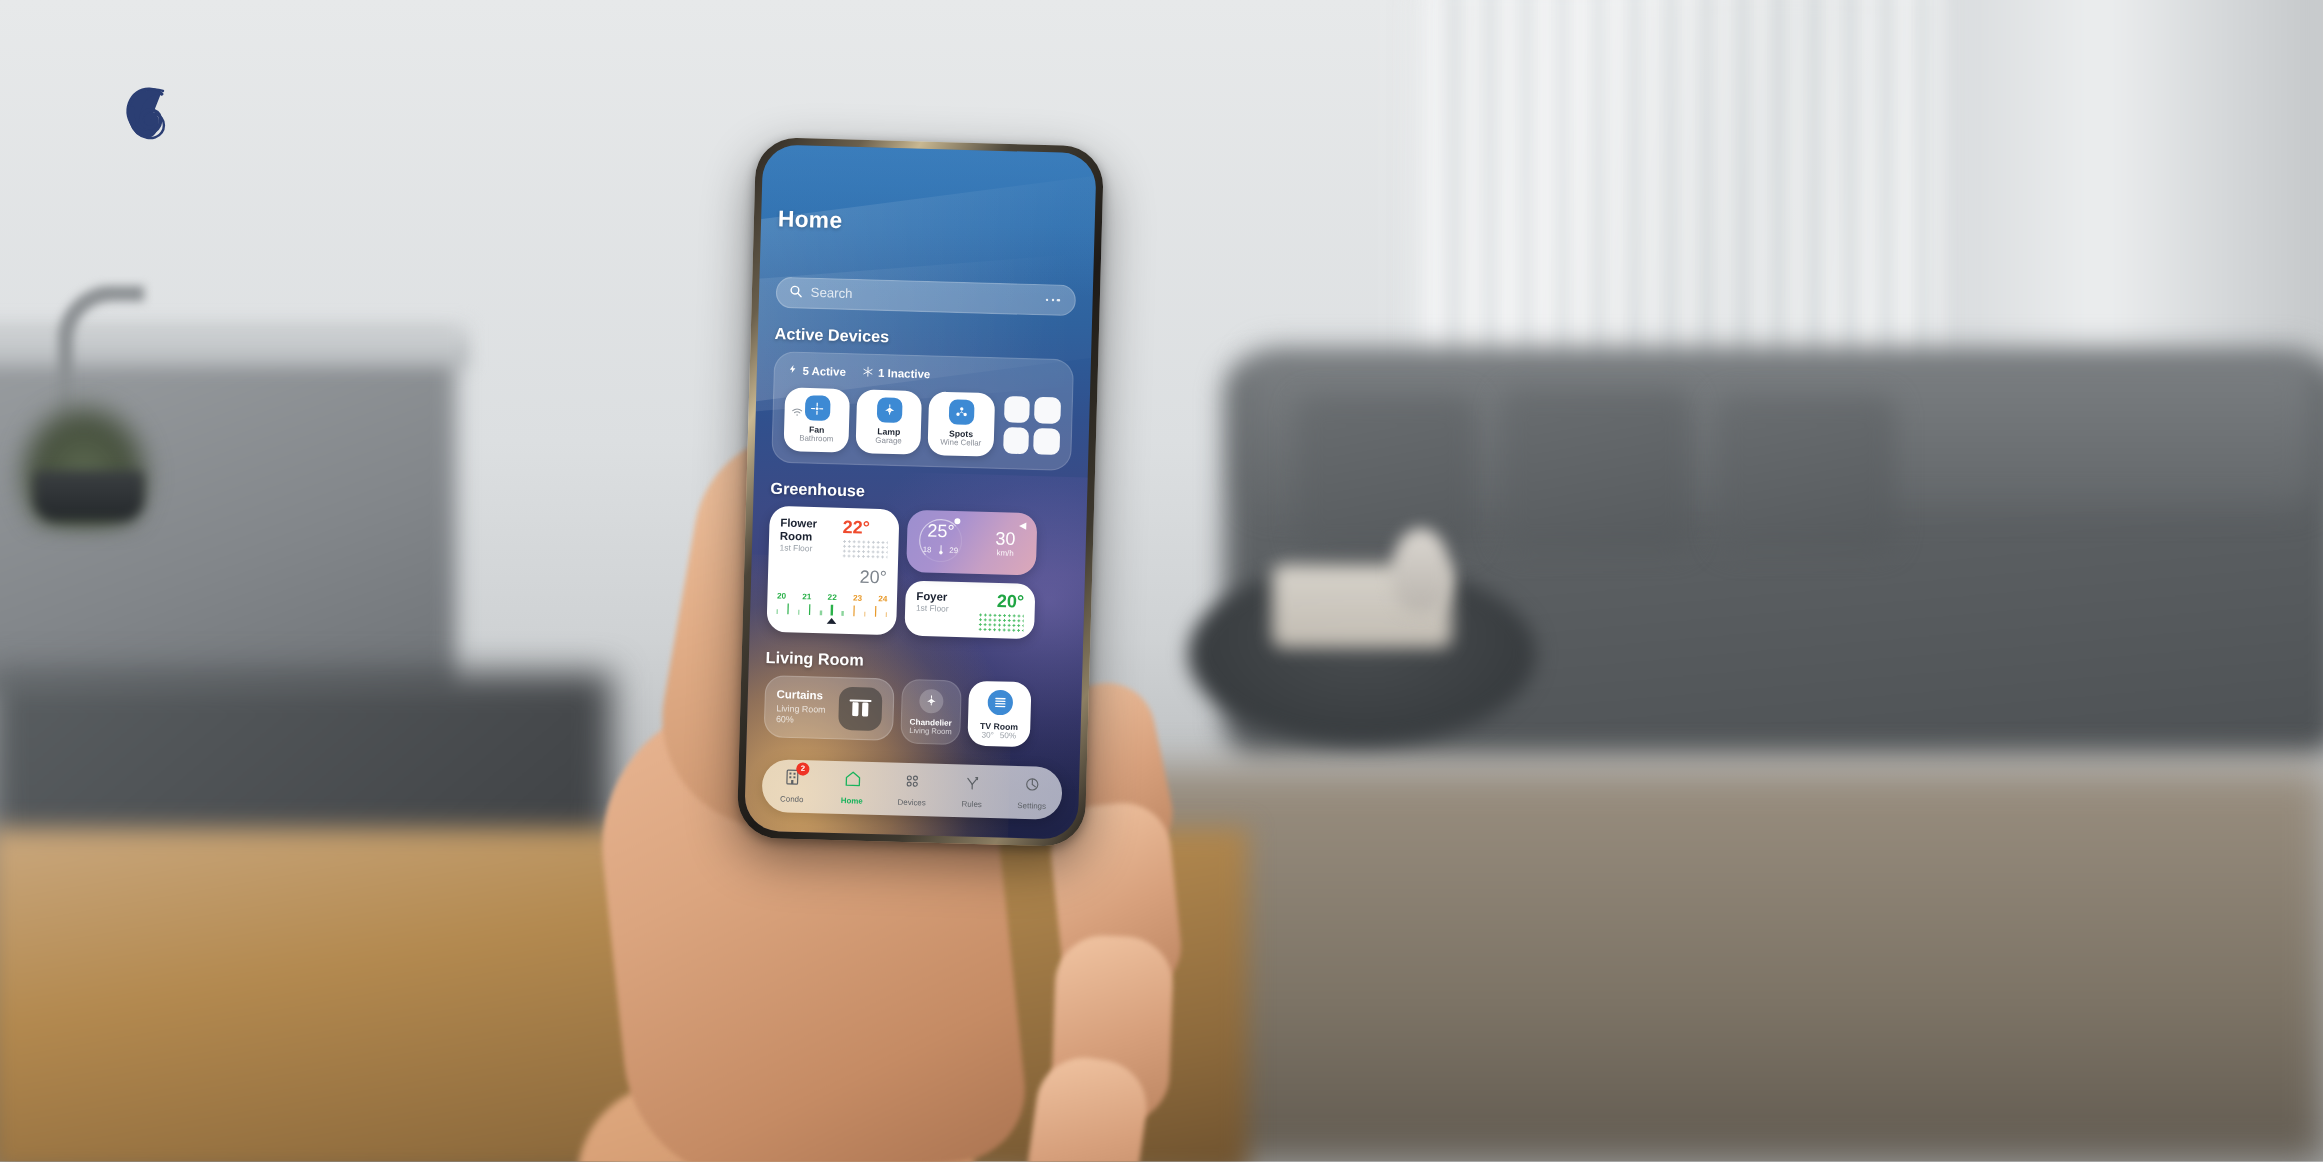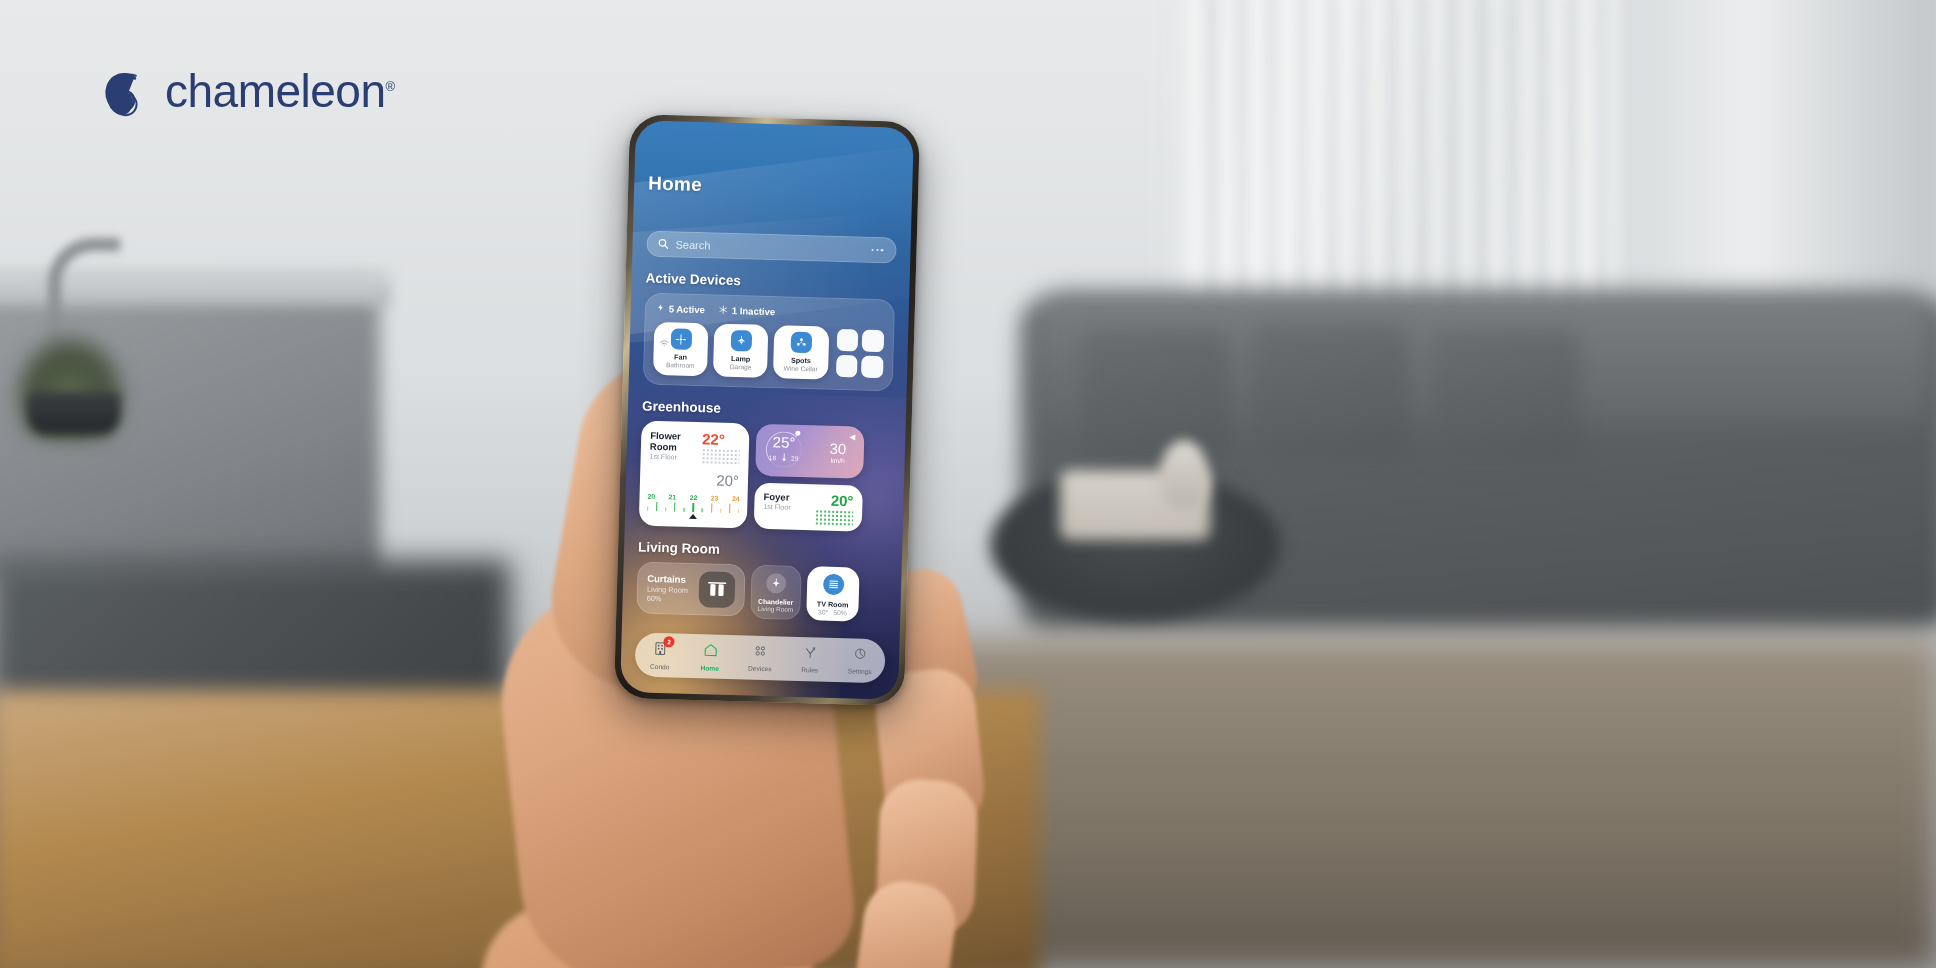--- a/index.html
+++ b/index.html
@@ -706,17 +706,14 @@
         <path d="M30.5 6.5c-9.8 0-18.5 7.6-19.9 17.3-1.1 7.8 2.3 15.9 8.6 20.6 3.5 2.6 8.1 3.9 12.3 2.9 4.4-1.1 7.9-5.2 7.9-9.8 0-4.2-3.2-8.1-7.4-8.7-3.6-.5-7.4 1.8-8.4 5.3-.9 3.1.8 6.7 3.8 7.9 2.4 1 5.4 0 6.7-2.2 1.1-1.8.7-4.4-1-5.7-1.4-1.1-3.6-.9-4.8.4-.9 1.1-.8 2.9.3 3.8.8.7 2.2.6 2.8-.3.5-.6.4-1.6-.2-2.1" fill="none" stroke="#2b3e73" stroke-width="0"></path>
         <path d="M29 5.4C18.4 5.4 9.1 13 7.5 23.4c-1.4 9 2.9 18.6 10.6 23.5 4.6 2.9 10.6 3.7 15.4 1.3 5.1-2.5 8.4-8.3 7.7-13.9-.6-5.3-5-10-10.3-10.6-4.6-.5-9.3 2.5-10.6 6.9-1.2 4 .8 8.7 4.6 10.4 3.1 1.4 7.1.3 9-2.5 1.6-2.4 1.2-5.9-1-7.8-1.8-1.6-4.8-1.5-6.5.2-1.3 1.4-1.3 3.8.1 5.1 1.1 1 3 .9 4-.2.7-.9.6-2.3-.2-3-.6-.5-1.6-.5-2.1.1" fill="none" stroke="#2b3e73" stroke-width="0"></path>
         <g>
           <path d="M44.8 12.2C38 6.4 27.6 6 20.4 11.2 13.5 16.2 10.2 25.6 12 33.9c1.6 7.5 7.4 14 14.9 16 4.8 1.3 10.4.2 13.8-3.6 3.3-3.6 4-9.5 1.5-13.7-2.4-4-7.8-6-12.1-4.2-4 1.7-6.5 6.4-5.5 10.6.9 3.9 4.7 6.9 8.7 6.6 3.5-.2 6.6-3.1 6.9-6.6.3-3-1.8-6-4.7-6.6-2.6-.6-5.4 1-6.2 3.5-.7 2.2.5 4.8 2.6 5.6 1.8.7 4-.2 4.8-2 .6-1.5 0-3.4-1.5-4-1.2-.5-2.7.1-3.2 1.3-.4 1 .1 2.2 1.1 2.6.7.3 1.6 0 2-.7" fill="none" stroke="#2b3e73" stroke-width="3.4" stroke-linecap="round" stroke-linejoin="round"></path>
           <path d="M44.8 12.2C38 6.4 27.6 6 20.4 11.2 13.5 16.2 10.2 25.6 12 33.9c.9 4.2 3.1 8.1 6.2 11 2.4-8.5 1.6-17.8 4.5-26.1 1.6-4.6 4.9-8.9 9.6-10.3 4.3-1.3 9.2.1 12.5 3.1z" fill="#2b3e73"></path>
           <path d="M13.8 24C17.3 14.4 27 7.7 37.2 8.9c3.4.4 6.8 1.8 9.3 4.2-1.7-.7-3.6-1-5.4-.8-6.4.6-11.9 5.3-14.8 11-3 5.8-4 12.5-4.6 19-3.6-4.7-5.2-11.1-3.9-17.3z" fill="#2b3e73"></path>
           <ellipse cx="40.5" cy="16.2" rx="2.1" ry="2.1" fill="#ffffff" opacity=".0"></ellipse>
         </g>
       </svg>
     </span>
-    <span class="logo-word">
-      <span>chameleon</span><span class="logo-r">®</span>
-    </span>
   </div>
 </div>
 
 </body></html>

